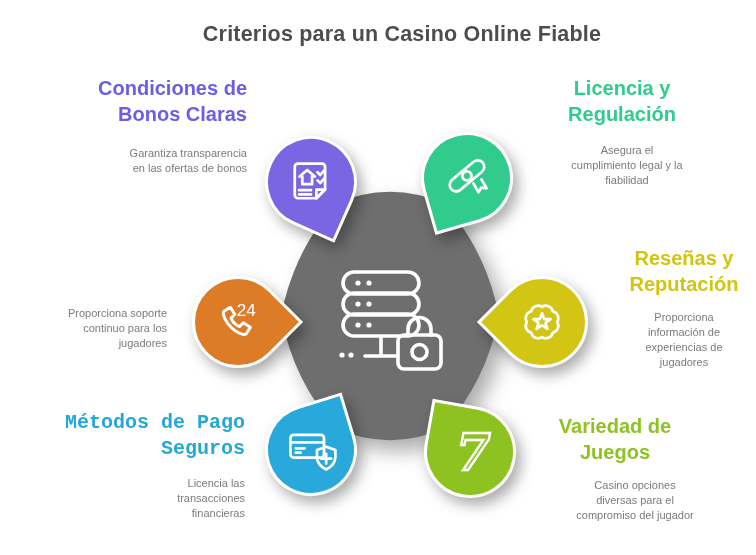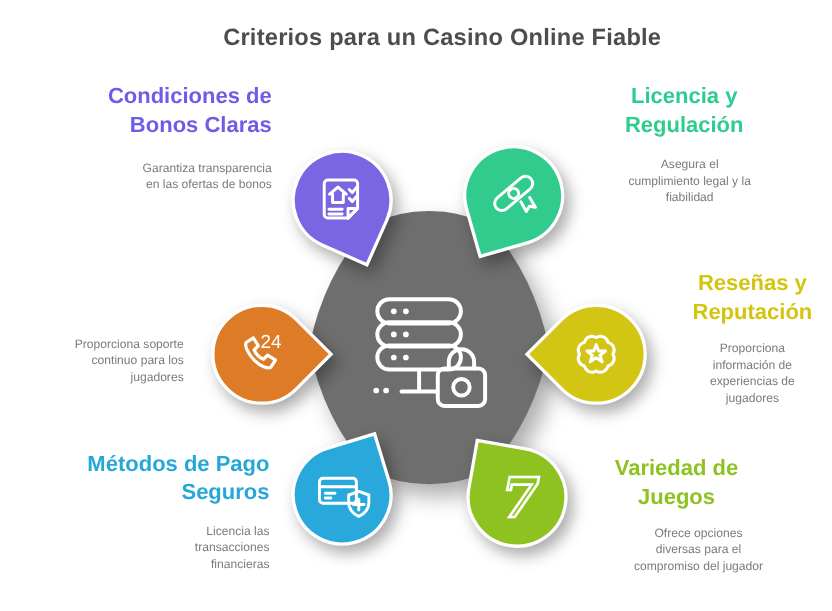--- a/index.html
+++ b/index.html
@@ -142,25 +142,25 @@
 continuo para los
 jugadores</div>
 
   <div class="heading al-l" style="left: 614px; top: 246px; width: 140px; color: rgb(211, 196, 14);">Reseñas y
 Reputación</div>
   <div class="desc al-l" style="left:614px;top:310px;width:140px">Proporciona
 información de
 experiencias de
 jugadores</div>
 
-  <div class="heading al-r" style="right: 511px; top: 410px; width: 190px; color: rgb(37, 168, 216);">Métodos de Pago
+  <div class="heading al-r" style="right: 511px; top: 410px; width: 190px; color: rgb(37, 168, 216); font-family: Liberation Mono, monospace;">Métodos de Pago
 Seguros</div>
   <div class="desc al-r" style="right:511px;top:476px;width:160px">Licencia las
 transacciones
 financieras</div>
 
   <div class="heading al-l" style="left: 535px; top: 414px; width: 160px; color: rgb(141, 194, 33);">Variedad de
 Juegos</div>
-  <div class="desc al-l" style="left:535px;top:478px;width:200px">Ofrece opciones
+  <div class="desc al-l" style="left:535px;top:478px;width:200px">Casino opciones
 diversas para el
 compromiso del jugador</div>
 
 </div>
 
 </body></html>

